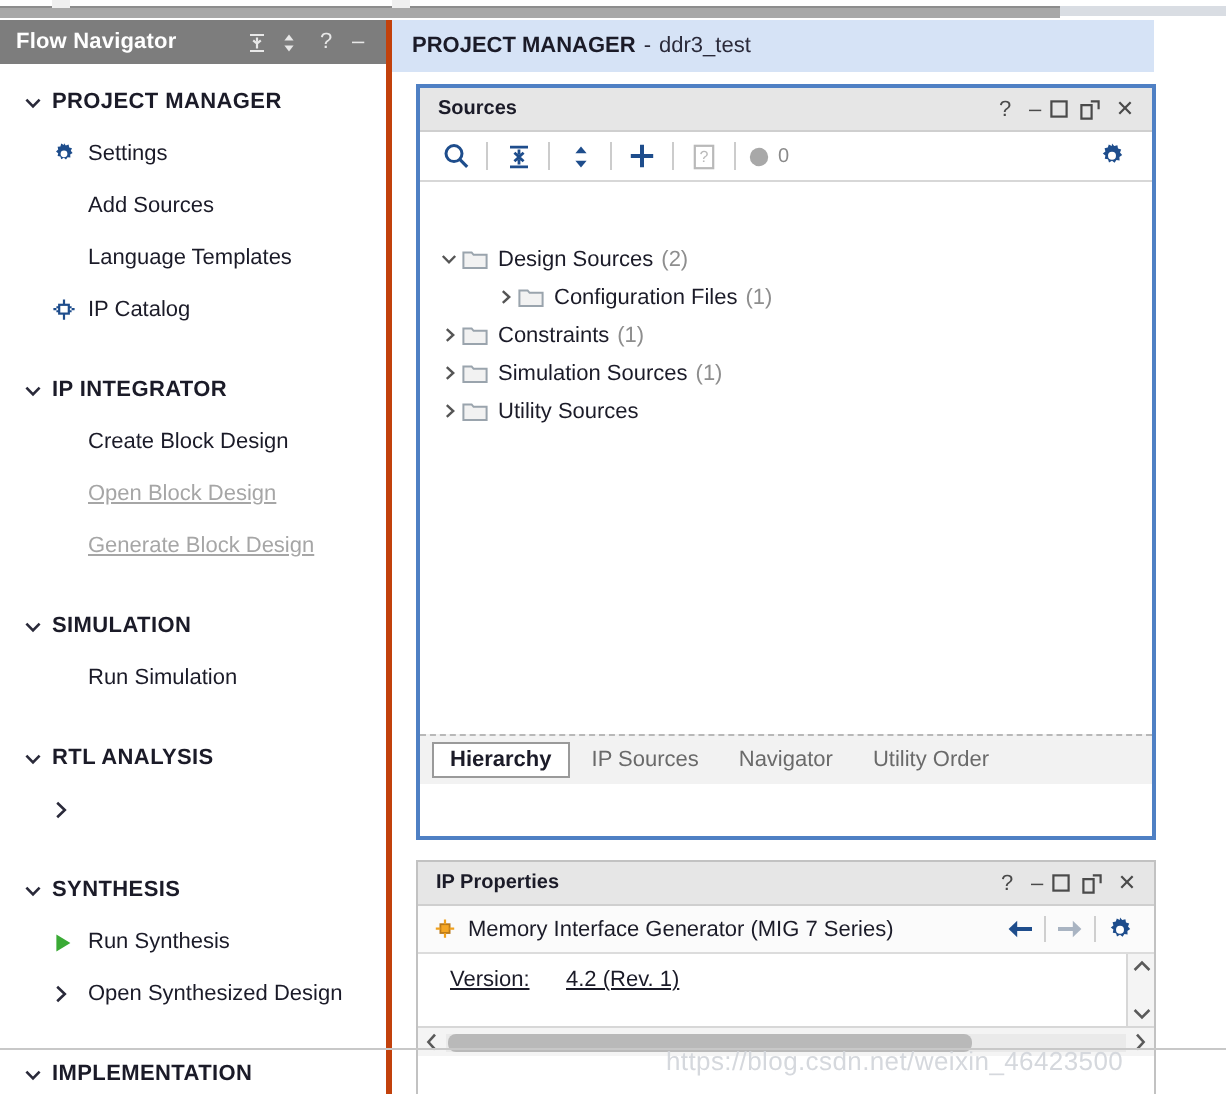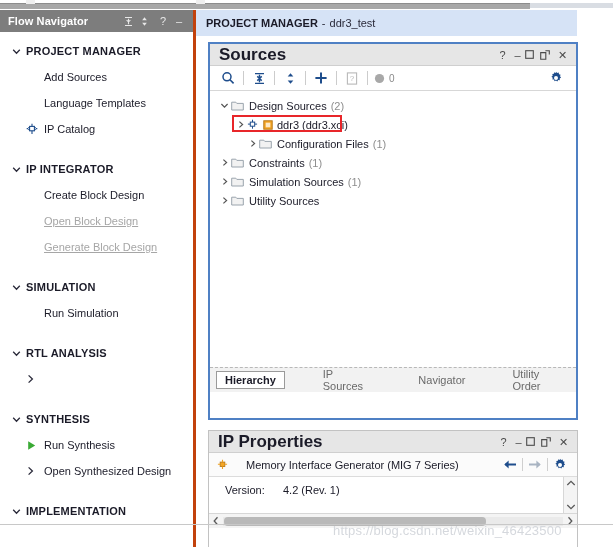--- a/index.html
+++ b/index.html
@@ -181,21 +181,21 @@
     height: 22px;
     background: #e6e6e6;
     border-bottom: 1px solid #cfcfcf;
     display: flex;
     align-items: center;
     padding: 0 6px 0 9px;
     box-sizing: border-box;
   }
   .panel-titlebar .pt-title {
     font-weight: bold;
-    font-size: 17px;
+    font-size: 10px;
     flex: 1;
     color: #1b1b28;
   }
   .panel-titlebar .pt-btn {
     width: 15px;
     text-align: center;
     color: #4a4a4a;
     font-size: 11px;
     line-height: 22px;
     cursor: default;
@@ -278,21 +278,20 @@
     position: absolute;
     left: 0; bottom: 0;
     width: 100%;
     height: 25px;
     border-top: 1px dashed #b8b8b8;
     background: #f2f2f2;
     display: flex;
     align-items: center;
     padding-left: 6px;
     box-sizing: border-box;
-    gap: 27px;
   }
   .src-tab {
     font-size: 11px;
     color: #6a6a6a;
     padding: 3px 9px;
     margin-right: 2px;
     cursor: default;
   }
   .src-tab.active {
     background: #ffffff;
@@ -316,40 +315,41 @@
     height: 24px;
     display: flex;
     align-items: center;
     padding: 0 7px 0 8px;
     box-sizing: border-box;
     background: #fbfbfb;
     border-bottom: 1px solid #dcdcdc;
   }
   #ipprop-row .ip-name {
     font-size: 11px;
-    margin-left: 18px;
+    margin-left: 6px;
     flex: 1;
     color: #1b1b28;
   }
   #ipprop-row .nav-btn {
     width: 20px;
     display: flex;
     align-items: center;
     justify-content: center;
   }
   #ipprop-row .vsep {
     width: 1px;
     height: 13px;
     background: #cfcfcf;
     margin: 0 2px;
   }
   #ipprop-body {
     position: relative;
     height: 51px;
     background: #ffffff;
+    text-decoration: underline;
   }
   #ipprop-body .prop-line {
     display: flex;
     align-items: center;
     font-size: 11px;
     padding: 7px 0 0 16px;
     color: #1b1b28;
   }
   #ipprop-body .prop-key { width: 58px; }
   #ipprop-body .prop-val { }
@@ -458,20 +458,29 @@
 
     <div class="fn-section">
       <span class="chev">
         <svg class="svg-ic" width="9" height="9" viewBox="0 0 9 9">
             <path d="M1.2 2.8 L4.5 6.2 L7.8 2.8" stroke="#2a2a3a" stroke-width="1.3" fill="none"></path>
           </svg>
       </span>
       <span class="sec-label">PROJECT MANAGER</span>
     </div>
     <div class="fn-item">
+      <span class="ic">
+        <svg class="svg-ic" width="12" height="12" viewBox="0 0 12 12">
+          <path d="M6 0.6l.9 1.1 1.4-.4.3 1.4 1.4.4-.6 1.3.9 1.1-1.2.8.1 1.5-1.4-.2-.8 1.2-1.1-.9-1.3.7-.4-1.4-1.4-.2.3-1.4-1.1-.9 1.1-.9-.3-1.4 1.4-.2.4-1.4 1.3.7z" fill="#1e4d8c"></path>
+          <circle cx="6" cy="5.9" r="1.7" fill="#ffffff"></circle>
+        </svg>
+      </span>
+      <span class="it-label">Settings</span>
+    </div>
+    <div class="fn-item">
       <span class="ic spacer"></span>
       <span class="it-label">Add Sources</span>
     </div>
     <div class="fn-item">
       <span class="ic spacer"></span>
       <span class="it-label">Language Templates</span>
     </div>
     <div class="fn-item">
       <span class="ic">
         <svg class="svg-ic" width="12" height="12" viewBox="0 0 12 12">
@@ -652,58 +661,35 @@
       <span class="tb-item">
         <svg class="svg-ic" width="14" height="14" viewBox="0 0 14 14">
           <path d="M7 0.7l1.1 1.3 1.6-.4.3 1.6 1.6.5-.6 1.5 1.1 1.3-1.4 1 .1 1.7-1.6-.2-.9 1.4-1.3-1-1.5.8-.5-1.6-1.6-.2.3-1.6-1.3-1.1 1.3-1-.4-1.6 1.6-.3.5-1.6 1.5.8z" fill="#1e4d8c"></path>
           <circle cx="7" cy="6.9" r="2" fill="#ffffff"></circle>
         </svg>
       </span>
     </div>
 
     <div id="sources-tree">
 
-      <div class="tree-row" style="padding-left:8px;">
+      <div class="tree-row" style="padding-left:8px;margin-top:24px;">
         <span class="tw">
           <svg class="svg-ic" width="9" height="9" viewBox="0 0 9 9" style="margin:0 auto;">
               <path d="M1.4 3 L4.5 6.2 L7.6 3" stroke="#555" stroke-width="1.2" fill="none"></path>
             </svg>
         </span>
         <span class="folder">
           <svg class="svg-ic" width="13" height="11" viewBox="0 0 13 11">
             <path d="M0.7 2.2h4.1l1 1.2h6.5v6.6H0.7z" fill="#f2f2f2" stroke="#9aa4ad" stroke-width="1"></path>
           </svg>
         </span>
         <span class="lbl">Design Sources</span>
         <span class="cnt">(2)</span>
       </div>
 
-      <div class="tree-row" style="padding-left:24px;">
-        <div id="ddr3-highlight"></div>
-        <span class="tw">
-          <svg class="svg-ic" width="8" height="9" viewBox="0 0 8 9" style="margin:0 auto;">
-              <path d="M2.4 1.6 L5.6 4.5 L2.4 7.4" stroke="#555" stroke-width="1.2" fill="none"></path>
-            </svg>
-        </span>
-        <span class="folder">
-          <svg class="svg-ic" width="11" height="11" viewBox="0 0 11 11">
-            <rect x="3.3" y="3.1" width="4.4" height="4.1" fill="none" stroke="#1e4d8c" stroke-width="1"></rect>
-            <path d="M5.5 0.7v2.4M0.9 5.1h2.4M7.7 5.1h2.4M5.5 7.2v2.5" stroke="#1e4d8c" stroke-width="1"></path>
-          </svg>
-        </span>
-        <span class="folder" style="margin-right:4px;">
-          <svg class="svg-ic" width="10" height="10" viewBox="0 0 10 10">
-            <rect x="0.8" y="0.8" width="8.4" height="8.4" fill="#f5a623" stroke="#b9791a" stroke-width="1"></rect>
-            <rect x="2.7" y="2.7" width="4.6" height="4.6" fill="#ffffff" opacity="0.75"></rect>
-          </svg>
-        </span>
-        <span class="lbl-wrap">
-          <span class="lbl">ddr3 (ddr3.xci)</span>
-        </span>
-      </div>
 
       <div class="tree-row" style="padding-left:36px;">
         <span class="tw">
           <svg class="svg-ic" width="8" height="9" viewBox="0 0 8 9" style="margin:0 auto;">
               <path d="M2.4 1.6 L5.6 4.5 L2.4 7.4" stroke="#555" stroke-width="1.2" fill="none"></path>
             </svg>
         </span>
         <span class="folder">
           <svg class="svg-ic" width="13" height="11" viewBox="0 0 13 11">
             <path d="M0.7 2.2h4.1l1 1.2h6.5v6.6H0.7z" fill="#f2f2f2" stroke="#9aa4ad" stroke-width="1"></path>

